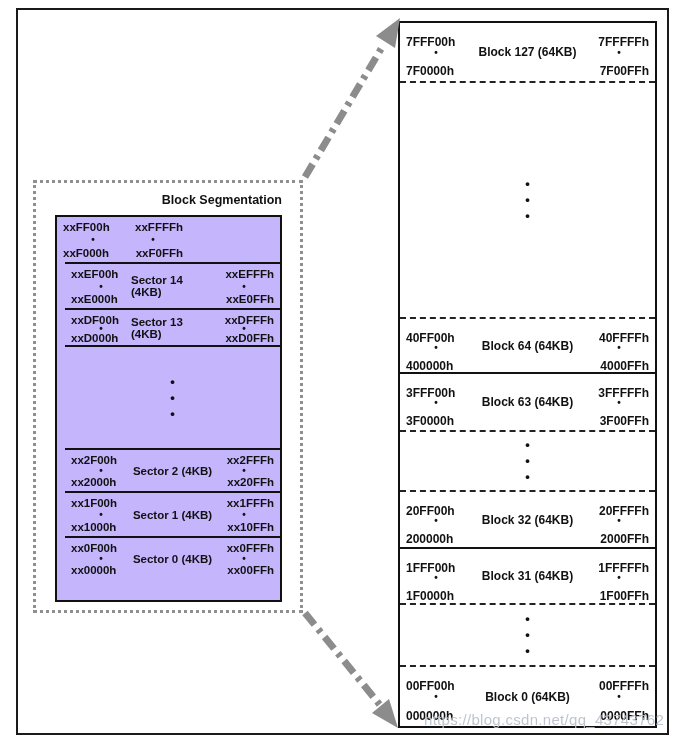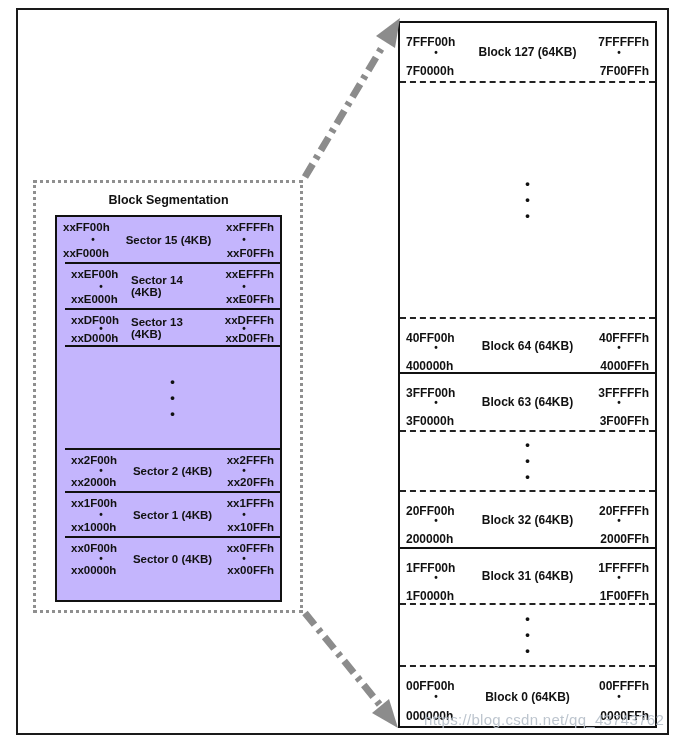--- a/index.html
+++ b/index.html
@@ -11,21 +11,21 @@
     position:absolute; left:16px; top:8px; width:653px; height:727px;
     border:2px solid #1a1a1a; box-sizing:border-box; background:#ffffff;
   }
   
   .dotted-box {
     position:absolute; left:33px; top:180px; width:270px; height:433px;
     border:3px dotted #8f8f8f; box-sizing:border-box; background:#ffffff;
   }
   .seg-title {
     position:absolute; left:55px; top:193px; width:227px;
-    text-align:center; font-size:12.5px; font-weight:bold; color:#111;
+    text-align:right; font-size:12.5px; font-weight:bold; color:#111;
   }
   .sector-box {
     position:absolute; left:55px; top:215px; width:227px; height:387px;
     border:2px solid #111; box-sizing:border-box; background:#c4b5fd;
     display:flex; flex-direction:column;
   }
   .lb-row { display:flex; box-sizing:border-box; }
   .lb-row + .lb-row { border-top:2px solid #111;margin-left:8px; }
   
   .right-col {
@@ -76,21 +76,20 @@
   <div class="seg-title">Block Segmentation</div>
 
   <div class="sector-box">
 
     <div class="lb-row" style="height:45px">
       <div class="cell-side left">
         <span class="addr">xxFF00h</span>
         <span class="dot">•</span>
         <span class="addr">xxF000h</span>
       </div>
-      <div class="cell-label">Sector 15 (4KB)</div>
       <div class="cell-side right">
         <span class="addr">xxFFFFh</span>
         <span class="dot">•</span>
         <span class="addr">xxF0FFh</span>
       </div>
     </div>
 
     <div class="lb-row" style="height:46px">
       <div class="cell-side left">
         <span class="addr">xxEF00h</span>

